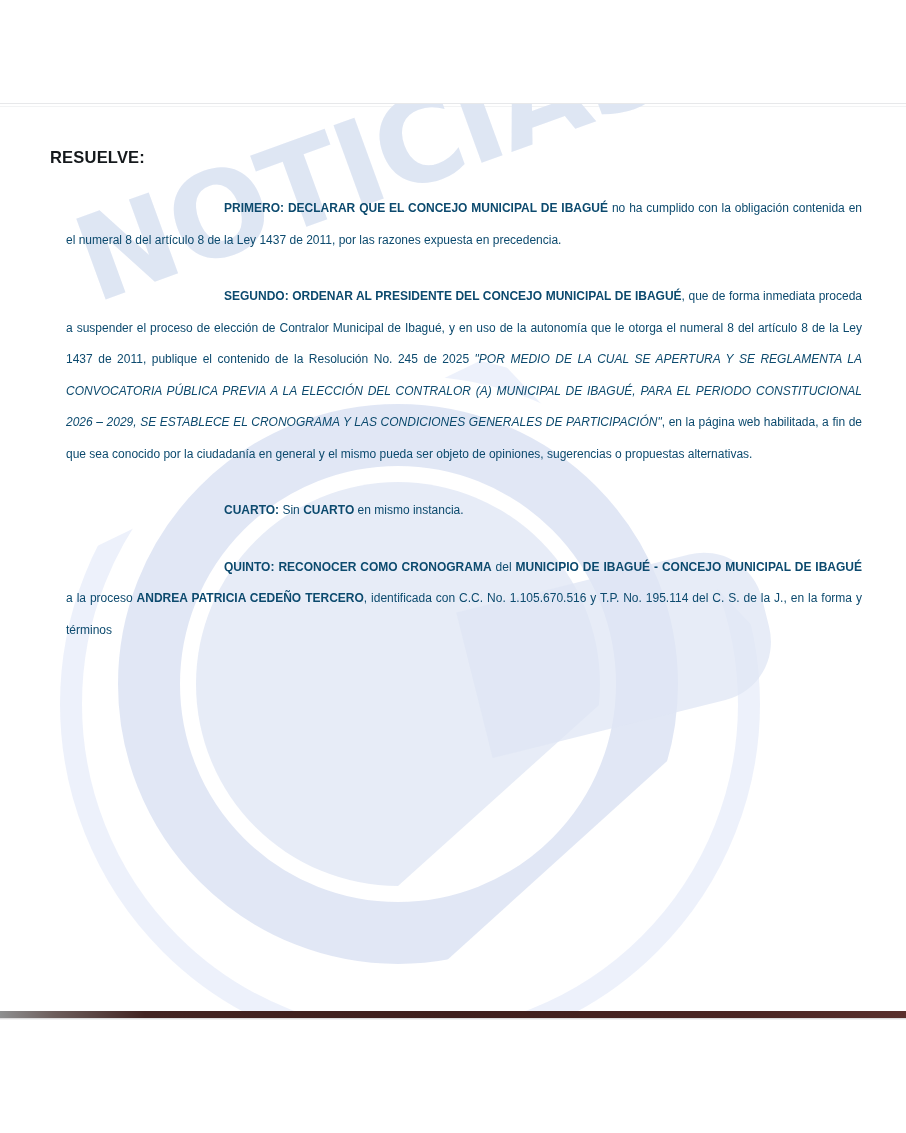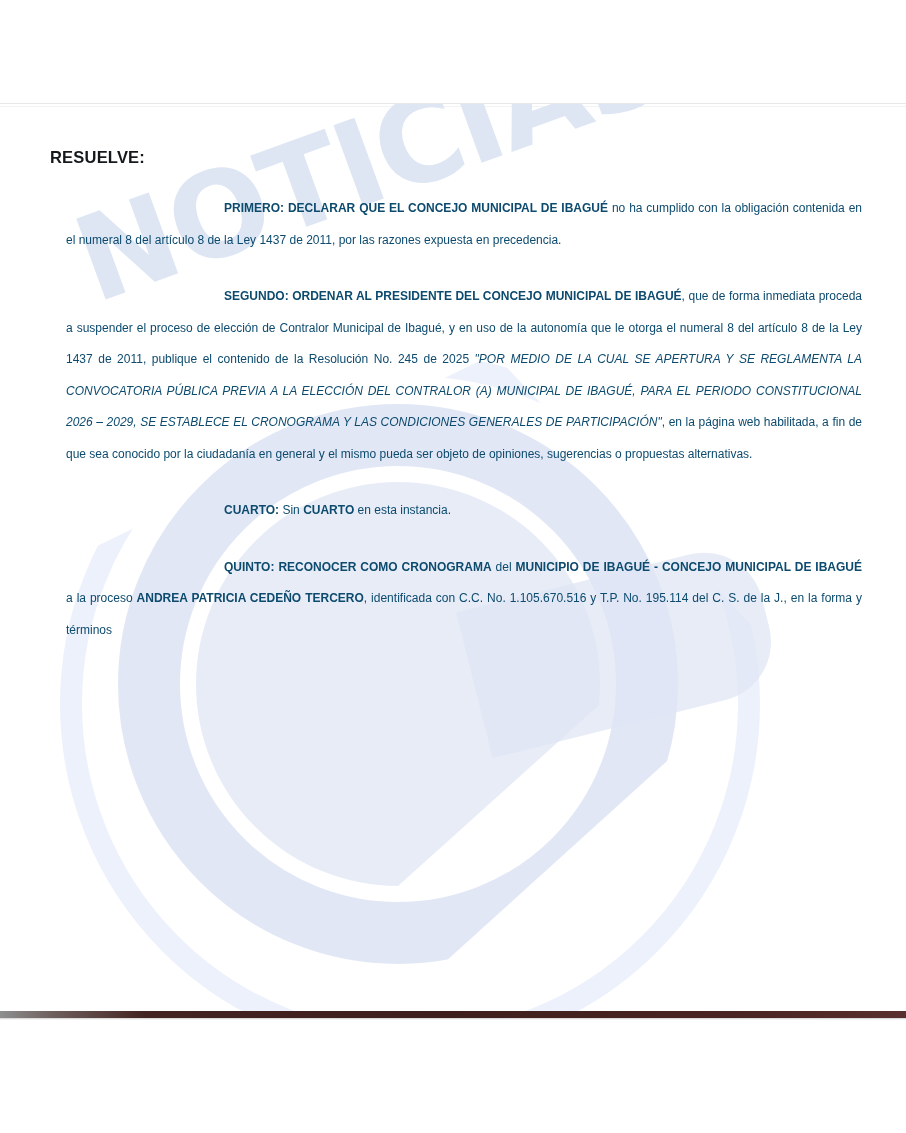--- a/index.html
+++ b/index.html
@@ -204,21 +204,21 @@
       <span class="b">PRIMERO:  DECLARAR QUE EL CONCEJO MUNICIPAL DE IBAGUÉ</span><span> no ha cumplido con la obligación contenida en el numeral 8 del artículo 8 de la Ley 1437 de 2011, por las razones expuesta en precedencia.</span>
     </p>
 
     <p class="para">
       <span class="b">SEGUNDO: ORDENAR AL PRESIDENTE DEL CONCEJO MUNICIPAL DE IBAGUÉ</span><span>, que de forma inmediata proceda a suspender el proceso de elección de Contralor Municipal de Ibagué, y en uso de la autonomía que le otorga el numeral 8 del artículo 8 de la Ley 1437 de 2011, publique el contenido de la Resolución No. 245 de 2025 </span><span class="it">"POR MEDIO DE LA CUAL SE APERTURA Y SE REGLAMENTA LA CONVOCATORIA PÚBLICA PREVIA A LA ELECCIÓN DEL CONTRALOR (A) MUNICIPAL DE IBAGUÉ, PARA EL PERIODO CONSTITUCIONAL 2026 – 2029, SE ESTABLECE EL CRONOGRAMA Y LAS CONDICIONES GENERALES DE PARTICIPACIÓN"</span><span>, en la página web habilitada, a fin de que sea conocido por la ciudadanía en general y el mismo pueda ser objeto de opiniones, sugerencias o propuestas alternativas.</span>
     </p>
 
 
 
     <p class="para">
-      <span class="b">CUARTO:</span><span>  Sin </span><span class="b">CUARTO</span><span> en esta instancia.</span>
+      <span class="b">CUARTO:</span><span>  Sin </span><span class="b">CUARTO</span><span> en mismo instancia.</span>
     </p>
 
     <p class="para">
       <span class="b">QUINTO: RECONOCER COMO CRONOGRAMA</span><span> del </span><span class="b">MUNICIPIO DE IBAGUÉ - CONCEJO MUNICIPAL DE IBAGUÉ</span><span> a la proceso </span><span class="b">ANDREA PATRICIA CEDEÑO TERCERO</span><span>, identificada con C.C. No. 1.105.670.516 y T.P. No. 195.114 del C. S. de la J., en la forma y términos</span>
     </p>
 
   </div>
 
   <div class="bottom-bar"></div>
   <div class="bottom-bar-shadow"></div>

